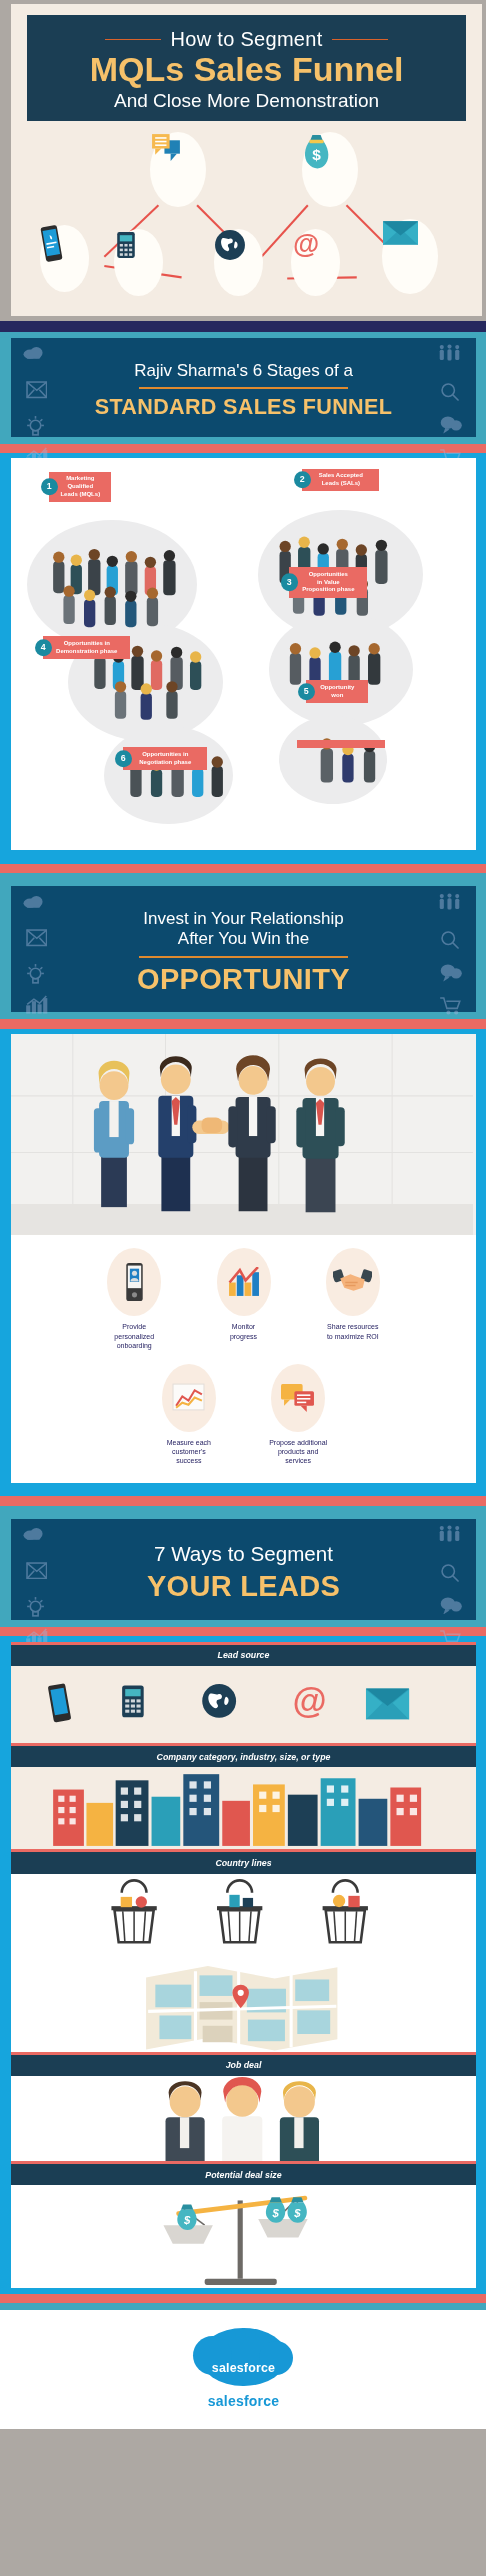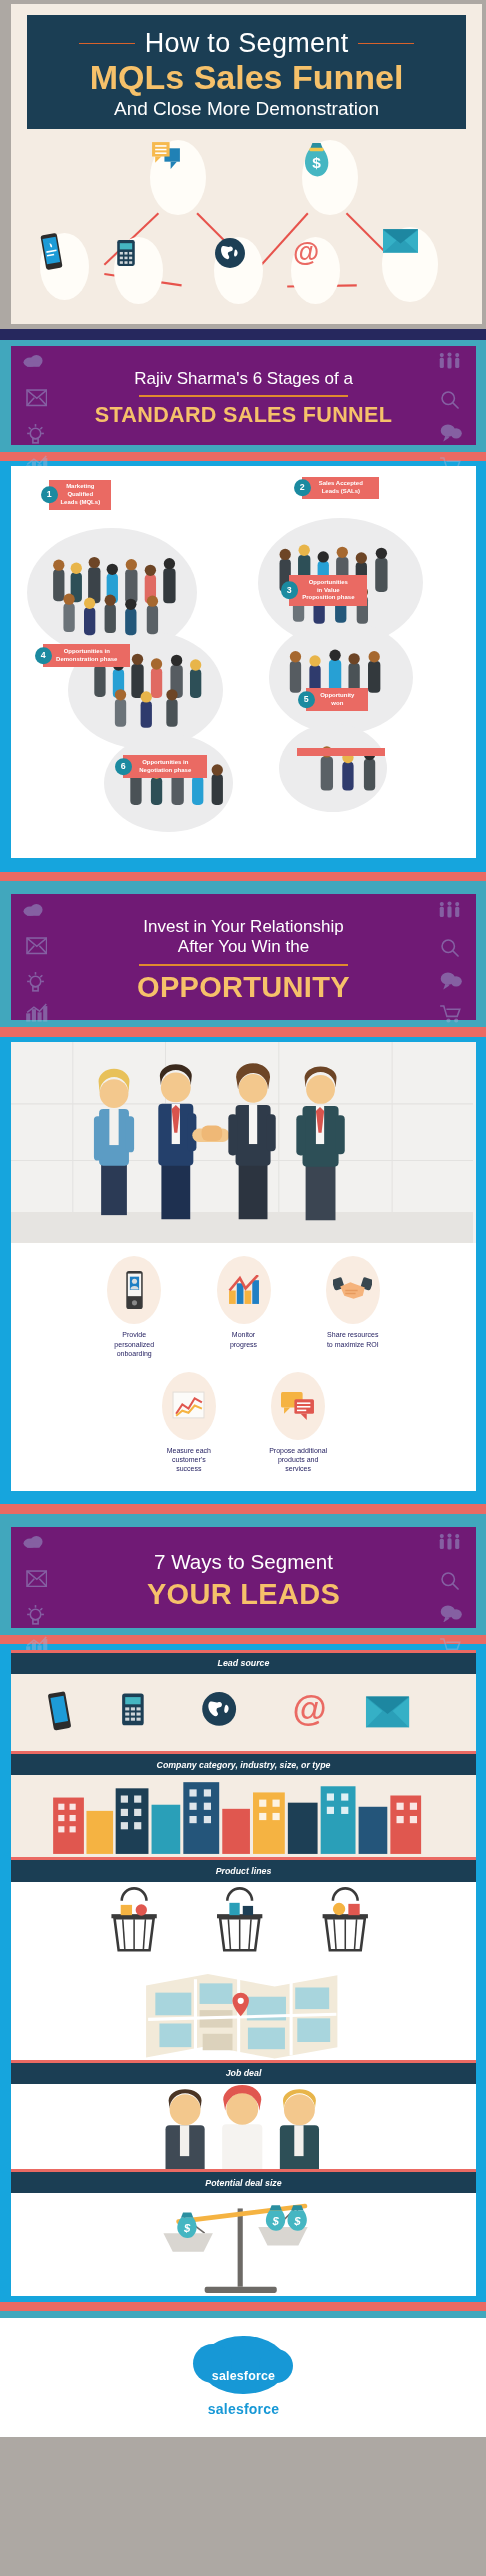--- a/index.html
+++ b/index.html
@@ -10,21 +10,21 @@
   }
   .page { width:487px; position:relative; }
 
   
   .hero-outer { background:#ada8a3; padding:4.1px 5.2px 5.2px 11.3px; }
   .hero-inner { background:#f4ece3; padding:11.3px 15.5px 17.5px 15.5px; }
   .hero-banner {
     background:#1b3e54; padding:12.4px 10.3px 9.3px 10.3px; text-align:center;
   }
   .hero-line1 {
-    color:#ffffff; font-size:27px; letter-spacing:0.3px;
+    color:#ffffff; font-size:20px; letter-spacing:0.3px;
     font-family:"Liberation Sans Narrow","Liberation Sans",sans-serif;
     display:flex; align-items:center; justify-content:center; gap:9.3px;
     font-weight:400;
   }
   .hero-rule { height:1.5px; width:56px; background:#d9622b; display:block; }
   .hero-line2 {
     color:#f6c16a; font-size:34px; font-weight:700; line-height:1.02;
     margin-top:1px; letter-spacing:0px;
     font-family:"Liberation Sans Narrow","Liberation Sans",sans-serif;
   }
@@ -44,21 +44,21 @@
   .oval-sm { width:49px; height:67px; }
 
   
   .stripe-navy { height:11.3px; background:#26285e; }
   .stripe-teal { height:7.2px; background:#41a7bd; }
   .stripe-red  { height:9.3px; background:#ea6a63; }
   .stripe-blue { height:8.2px; background:#16a5dd; }
 
   
   .bluehead {
-    background:#701a75; padding:9.3px 7.2px 11.3px 7.2px; position:relative;
+    background:#0c4a6e; padding:9.3px 7.2px 11.3px 7.2px; position:relative;
     margin:0 11.3px;
   }
   .bluehead-body { text-align:center; padding:13.4px 57px 5.2px 57px; }
   .bh-sub {
     color:#ffffff; font-size:17px; font-weight:400; line-height:1.2;
     font-family:"Liberation Sans Narrow","Liberation Sans",sans-serif;
   }
   .bh-rule { height:1.5px; background:#e08a2e; margin:6.2px auto 5.2px auto; width:62%; }
   .bh-main {
     color:#f6c16a; font-size:21.6px; font-weight:700; letter-spacing:0.3px;
@@ -913,21 +913,21 @@
                   <rect x="776" y="54" width="14" height="14"></rect>
                 <rect x="750" y="80" width="14" height="14"></rect>
                   <rect x="776" y="80" width="14" height="14"></rect>
               </g>
             </g>
           </svg>
         </div>
       </div>
 
       <div class="way">
-        <div class="way-label">Product lines</div>
+        <div class="way-label">Country lines</div>
         <div class="way-art" style="height:88px;">
           <svg width="462" height="88" viewBox="0 0 897 170">
             <rect width="897" height="170" fill="#ffffff"></rect>
             <g transform="translate(195,28)">
               <path d="M20 8 a24 24 0 0 1 48 0" fill="none" stroke="#3a3a3a" stroke-width="5"></path>
               <rect x="0" y="34" width="88" height="8" fill="#3a3a3a"></rect>
               <path d="M6 42 L14 104 H74 L82 42 Z" fill="none" stroke="#3a3a3a" stroke-width="5"></path>
               <g stroke="#3a3a3a" stroke-width="3">
                   <line x1="22" y1="44" x2="26" y2="102"></line>
                   <line x1="44" y1="44" x2="44" y2="102"></line>

